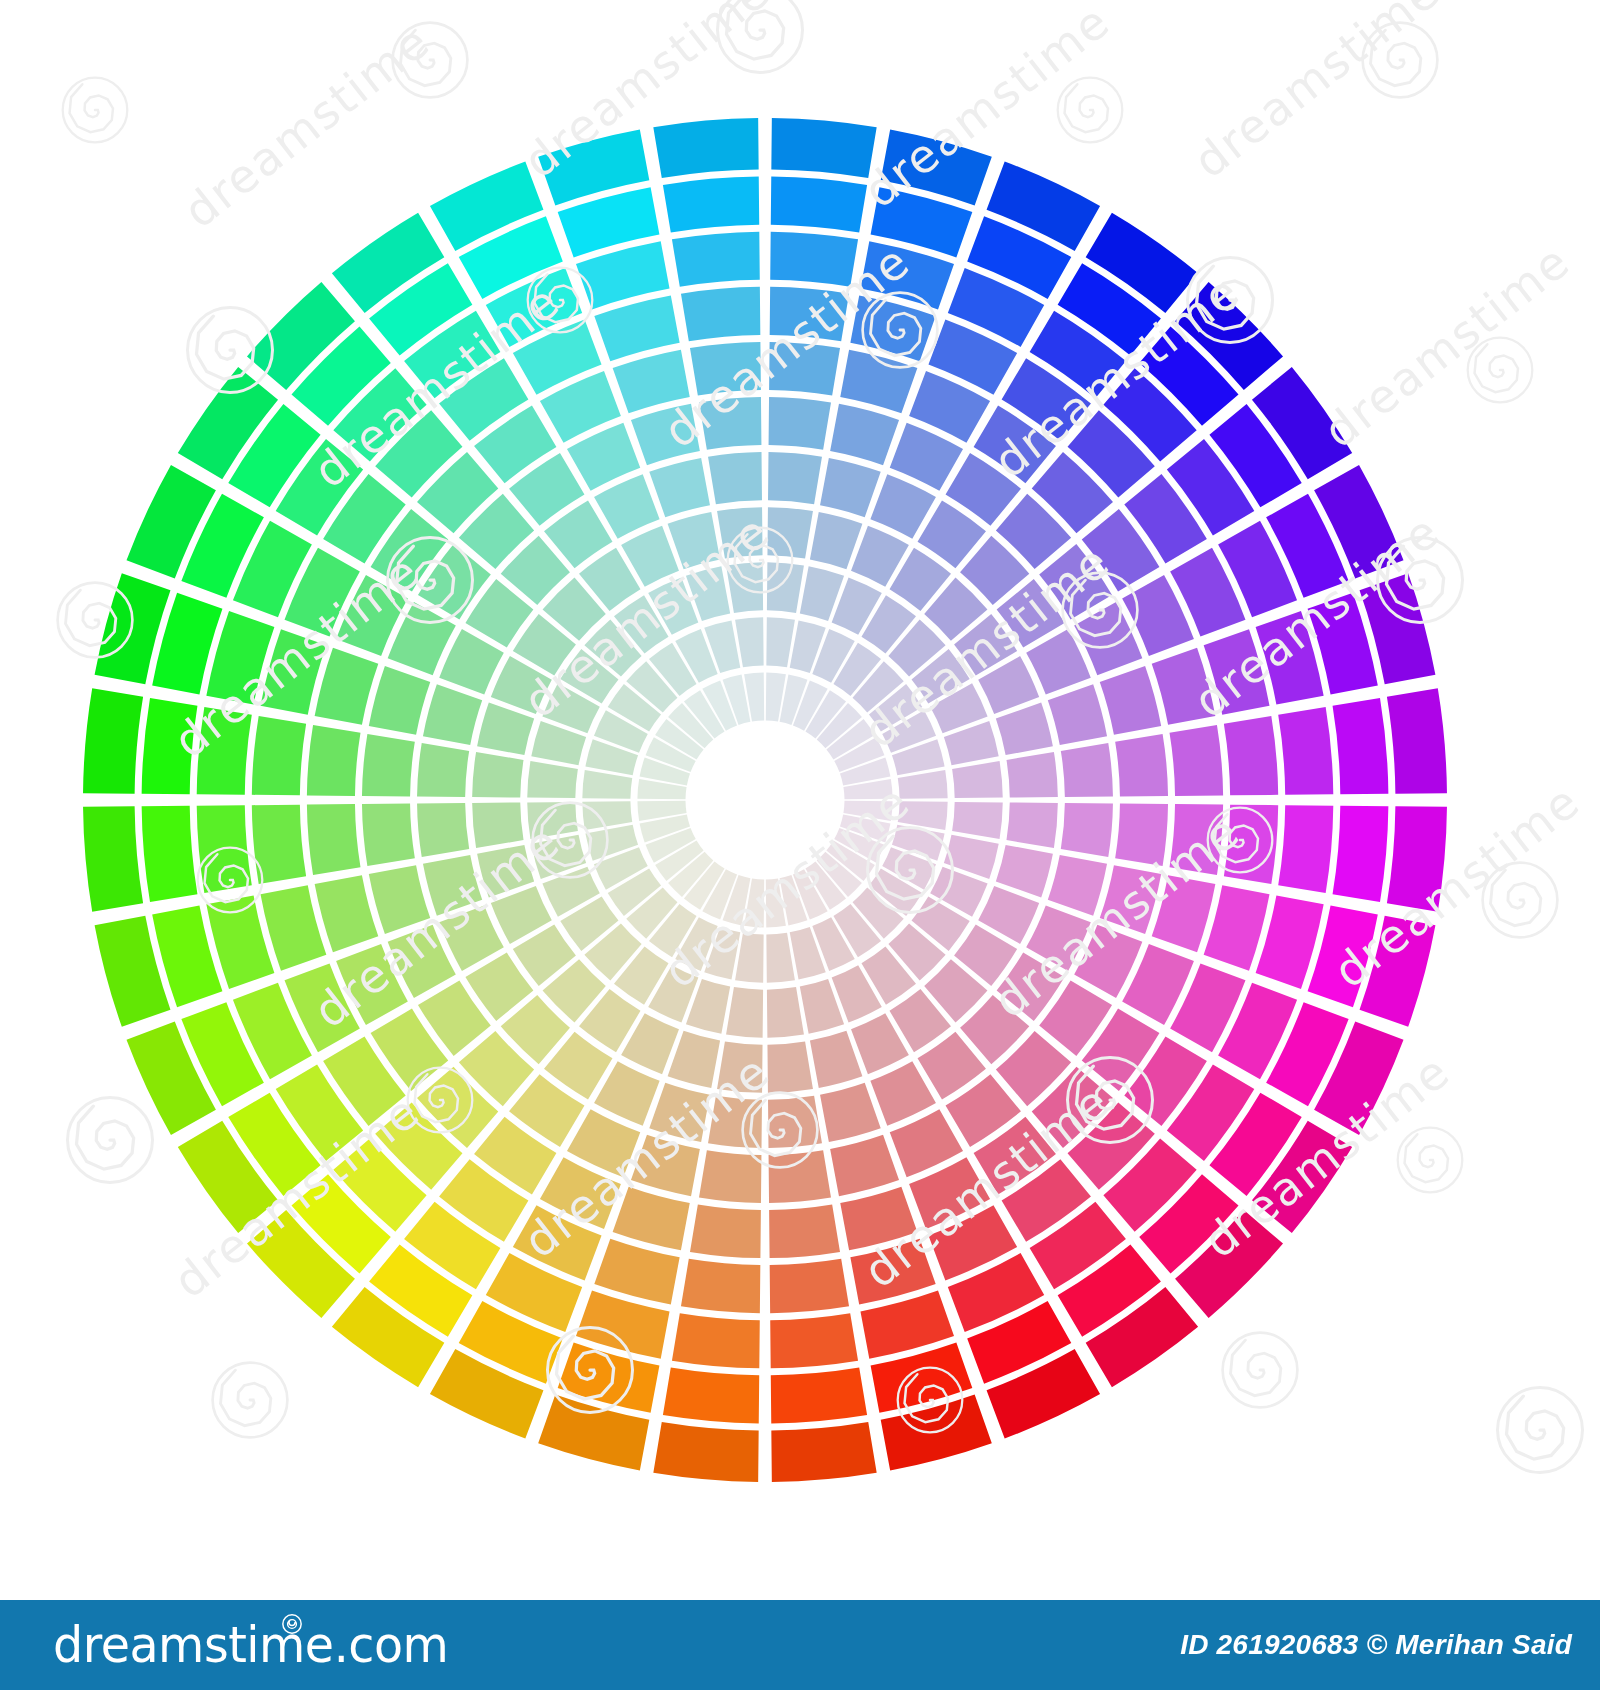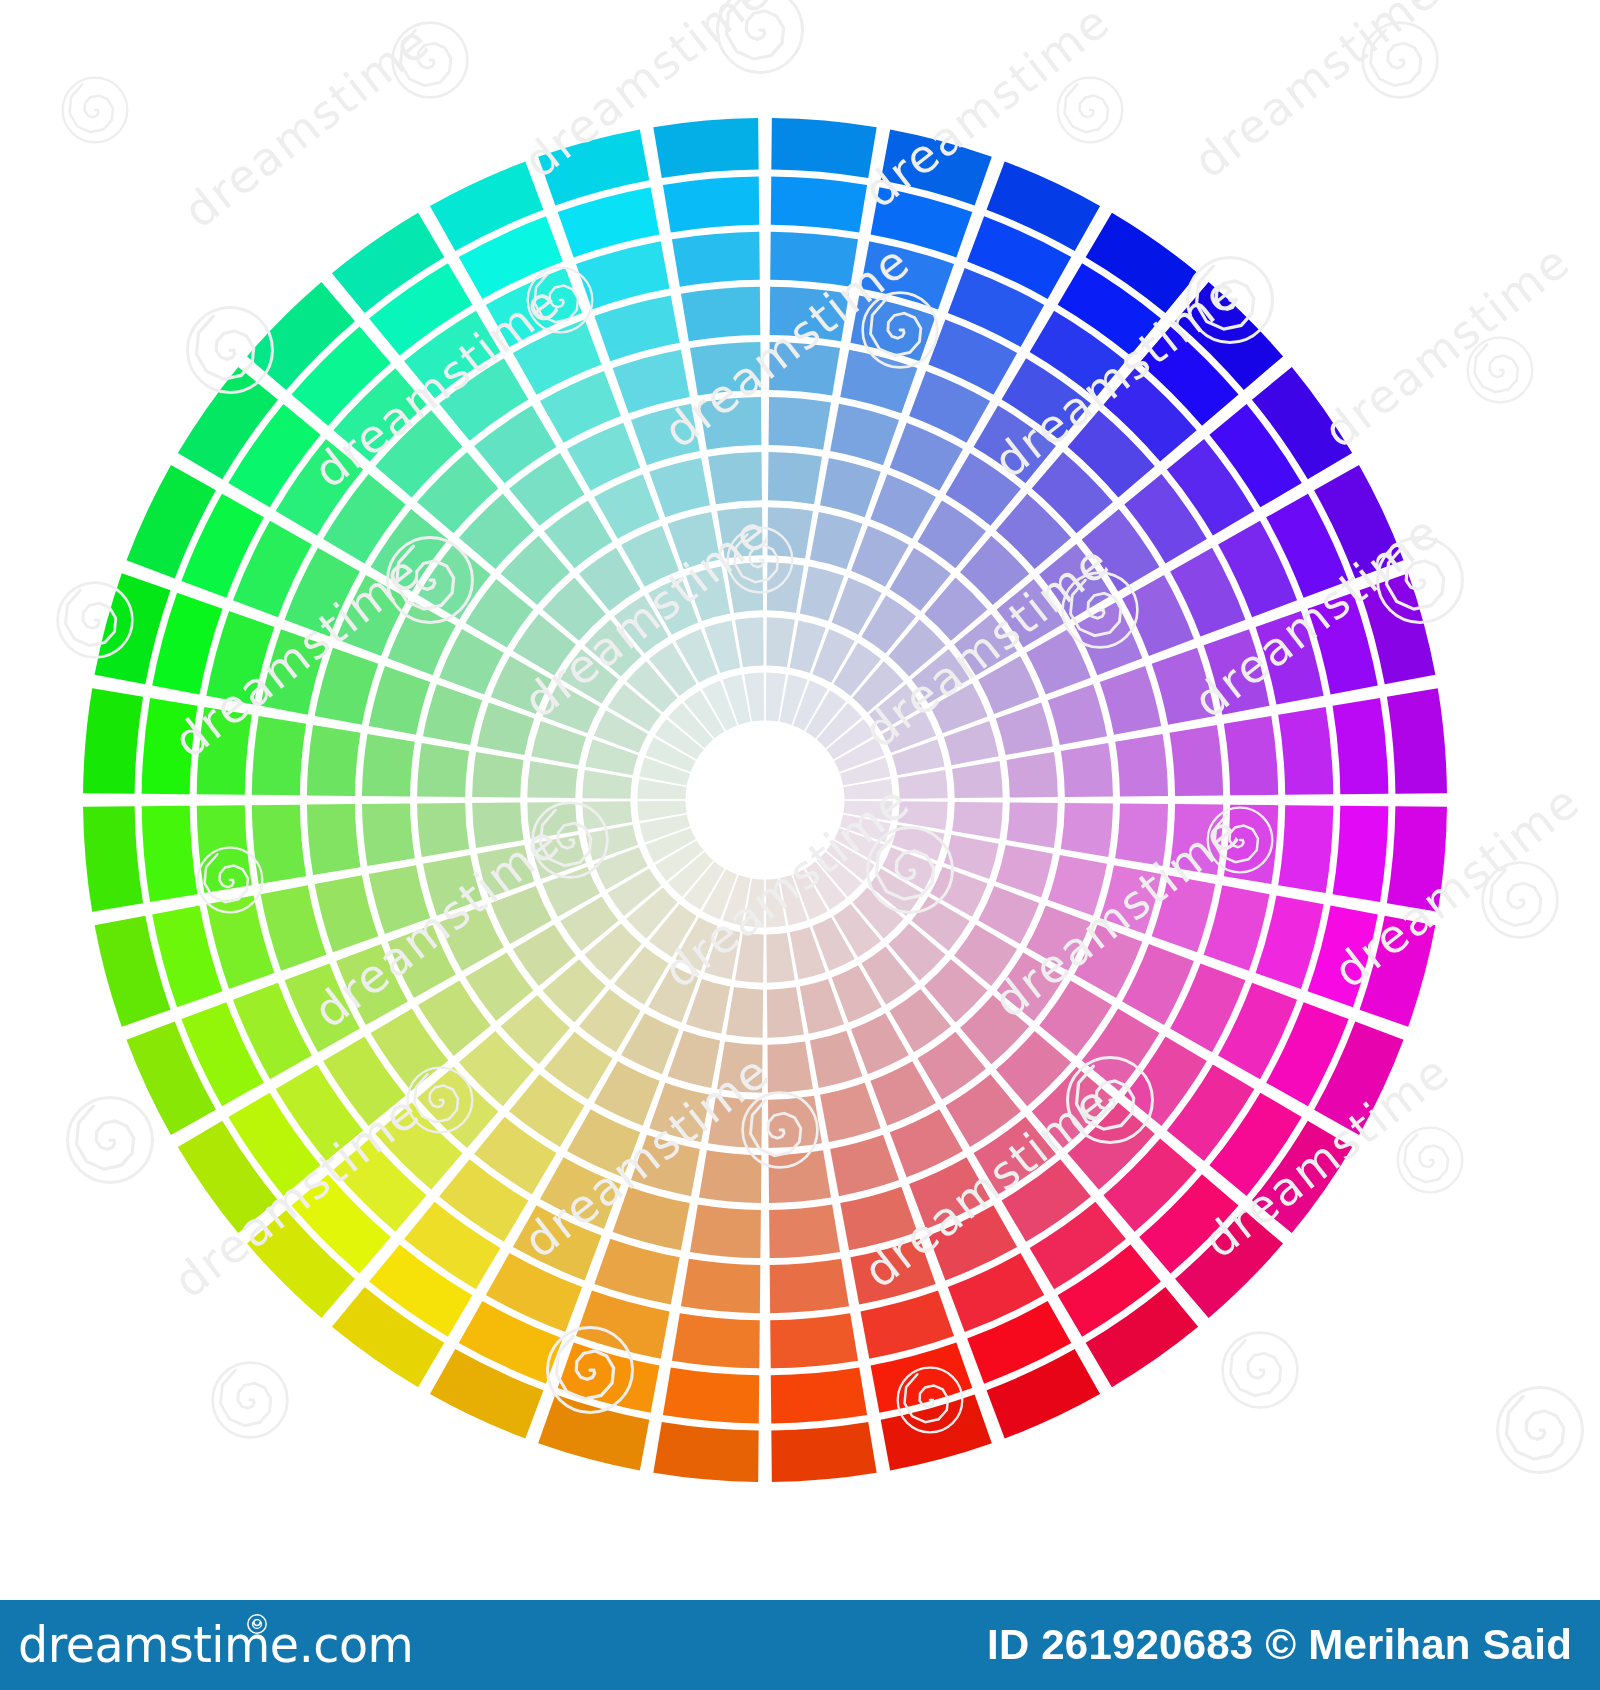--- a/index.html
+++ b/index.html
@@ -65,40 +65,42 @@
   #brand {
     display: flex;
     align-items: flex-start;
     color: #ffffff;
     font-size: 49px;
     letter-spacing: -0.5px;
     font-family: "DejaVu Sans", sans-serif;
     line-height: 1;
     position: relative;
     font-weight: 400;
+    margin-left: 35px;
   }
   #brand .brand-text {
     display: inline-block;
     transform: scaleX(0.97);
     transform-origin: left center;
   }
   #brand .brand-reg {
     position: absolute;
     left: 228px;
     top: -8px;
     width: 22px;
     height: 22px;
   }
   #credit {
     color: #ffffff;
-    font-size: 42px;
+    font-size: 28px;
     font-weight: bold;
     font-family: "Liberation Sans", sans-serif;
     white-space: nowrap;
     letter-spacing: 0.2px;
+    font-style: italic;
   }
 </style>
 </head>
 <body>
 
 <div id="stage">
 
   <div id="wheel-wrap">
     <svg id="wheel-svg" viewBox="0 0 1600 1600" xmlns="http://www.w3.org/2000/svg">
       <rect x="0" y="0" width="1600" height="1600" fill="#ffffff"></rect>

